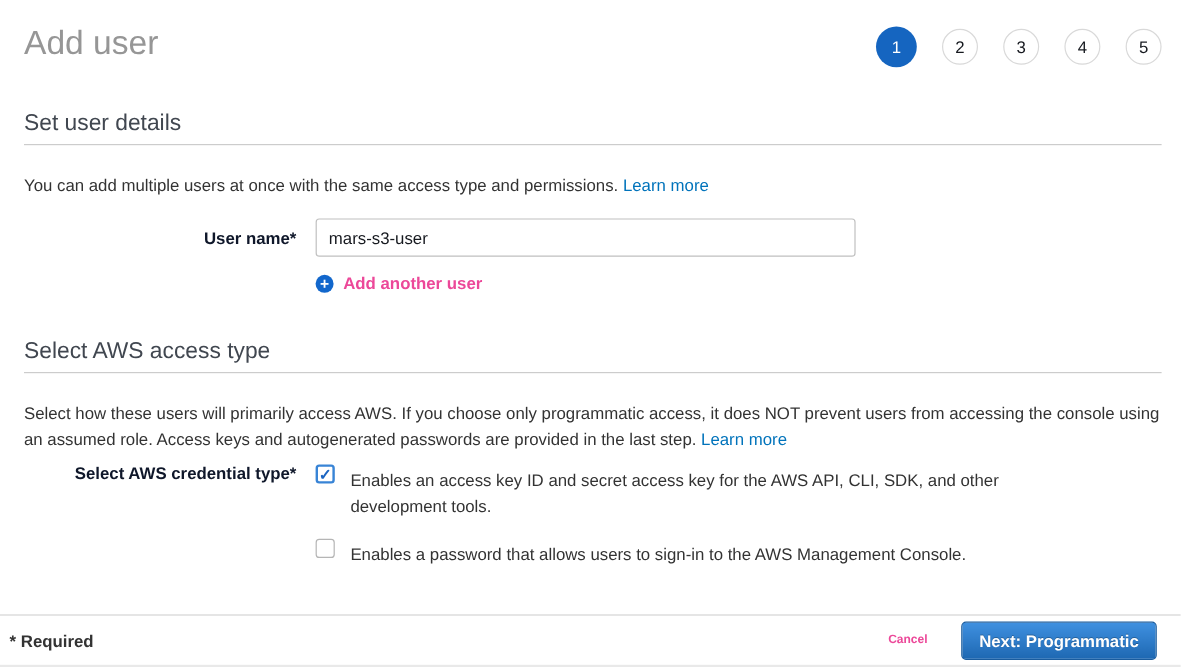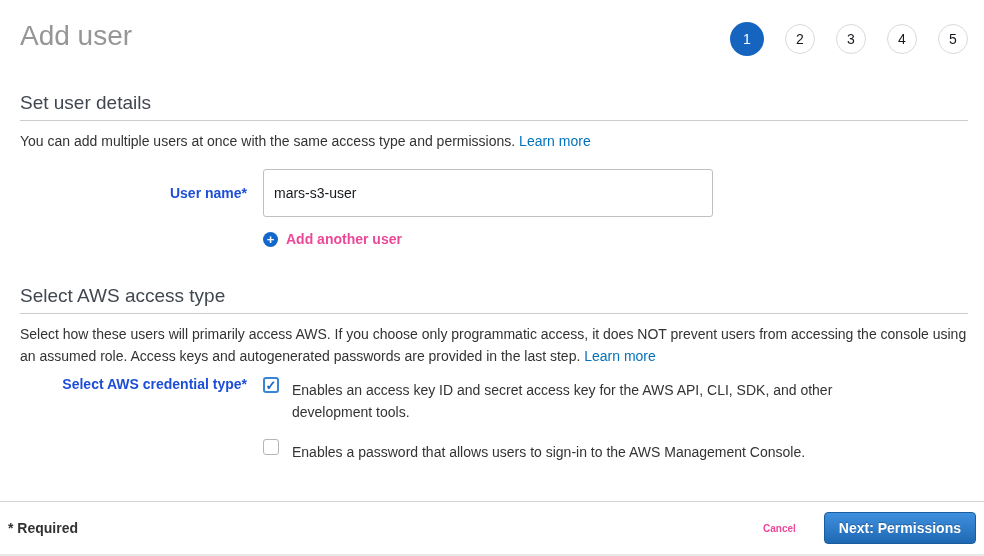--- a/index.html
+++ b/index.html
@@ -31,31 +31,31 @@
     background: #1565c0; color: #fff;
   }
   .content { padding: 0 16px 0 20px; }
   .section-heading {
     font-size: 19px; line-height: 22px; font-weight: 400; color: #414750;
     margin: 0; padding: 0;
   }
   .sh-1 { margin-top: 36px; }
   .sh-2 { margin-top: 38px; }
   .divider { border: none; border-top: 1px solid #ccc; margin: 6px 0 0 0; }
-  .section-desc { margin-top: 9px; line-height: 22px; color: #333; }
+  .section-desc { margin-top: 22px; line-height: 22px; color: #333; }
   a.link { color: #0073bb; text-decoration: none; cursor: pointer; }
   a.action-link { color: #ec4899; font-weight: bold; text-decoration: none; cursor: pointer; }
   .form-row { display: flex; align-items: center; margin-top: 17px; }
   .form-label {
-    width: 243px; text-align: right; font-weight: bold; color: #1d4ed8;
+    width: 243px; text-align: right; font-weight: bold; color: #0f172a;
     padding-right: 16px; flex-shrink: 0;
   }
   .form-label.top { align-self: flex-start; padding-top: 1px; }
   .text-input {
-    width: 450px; height: 48px;
+    width: 450px; height: 32px;
     border: 1px solid #c0c0c0; border-radius: 3px;
     padding: 0 10px; font-size: 14px; color: #16191f;
     font-family: "Liberation Sans", sans-serif;
     outline: none;
   }
   .add-user-row { margin-left: 243px; margin-top: 14px; display: flex; align-items: center; gap: 8px; }
   .plus-icon {
     width: 15px; height: 15px; border-radius: 50%;
     background: #1267cc; color: #fff;
     display: inline-flex; align-items: center; justify-content: center;
@@ -69,25 +69,25 @@
     border: 1px solid #b5b5b5; border-radius: 3px; background: #fff;
     display: flex; align-items: center; justify-content: center;
     font-size: 13px; color: transparent; cursor: pointer;
   }
   .checkbox.checked {
     border: 2px solid #3884d6; color: #1b65c2; font-weight: bold;
   }
   .option-title { font-weight: bold; color: #16191f; line-height: 20px; }
   .option-desc { margin-top: 4px; line-height: 22px; color: #333; max-width: 548px; }
   .footer {
-    position: absolute; left: 0; right: 0; bottom: 0; height: 55px;
+    position: absolute; left: 0; right: 0; bottom: 0; height: 44px;
     border-top: 1px solid #d5d5d5; border-bottom: 2px solid #e9e9e9;
     background: #fff;
     display: flex; align-items: center;
-    padding: 0 8px 0 8px;
+    padding: 0 20px 0 8px;
   }
   .required-note { font-weight: bold; color: #333; flex: 1; }
   .cancel-link { margin-right: 28px; font-size: 10px; }
   .next-button {
     background: linear-gradient(180deg, #3f90e0, #1e68b2);
     border: 1px solid #1a5c9e; border-radius: 4px;
     color: #fff; font-weight: bold; font-size: 14px;
     font-family: "Liberation Sans", sans-serif;
     padding: 7px 14px; cursor: pointer;
     text-shadow: 0 -1px 0 rgba(0,0,0,0.25);
@@ -150,14 +150,14 @@
         </div>
       </div>
 
     </div>
   </div>
 </div>
 
 <div class="footer">
   <span class="required-note">* Required</span>
   <a class="action-link cancel-link">Cancel</a>
-  <button class="next-button">Next: Permissions</button>
+  <button class="next-button">Next: Programmatic</button>
 </div>
 
 </body></html>

